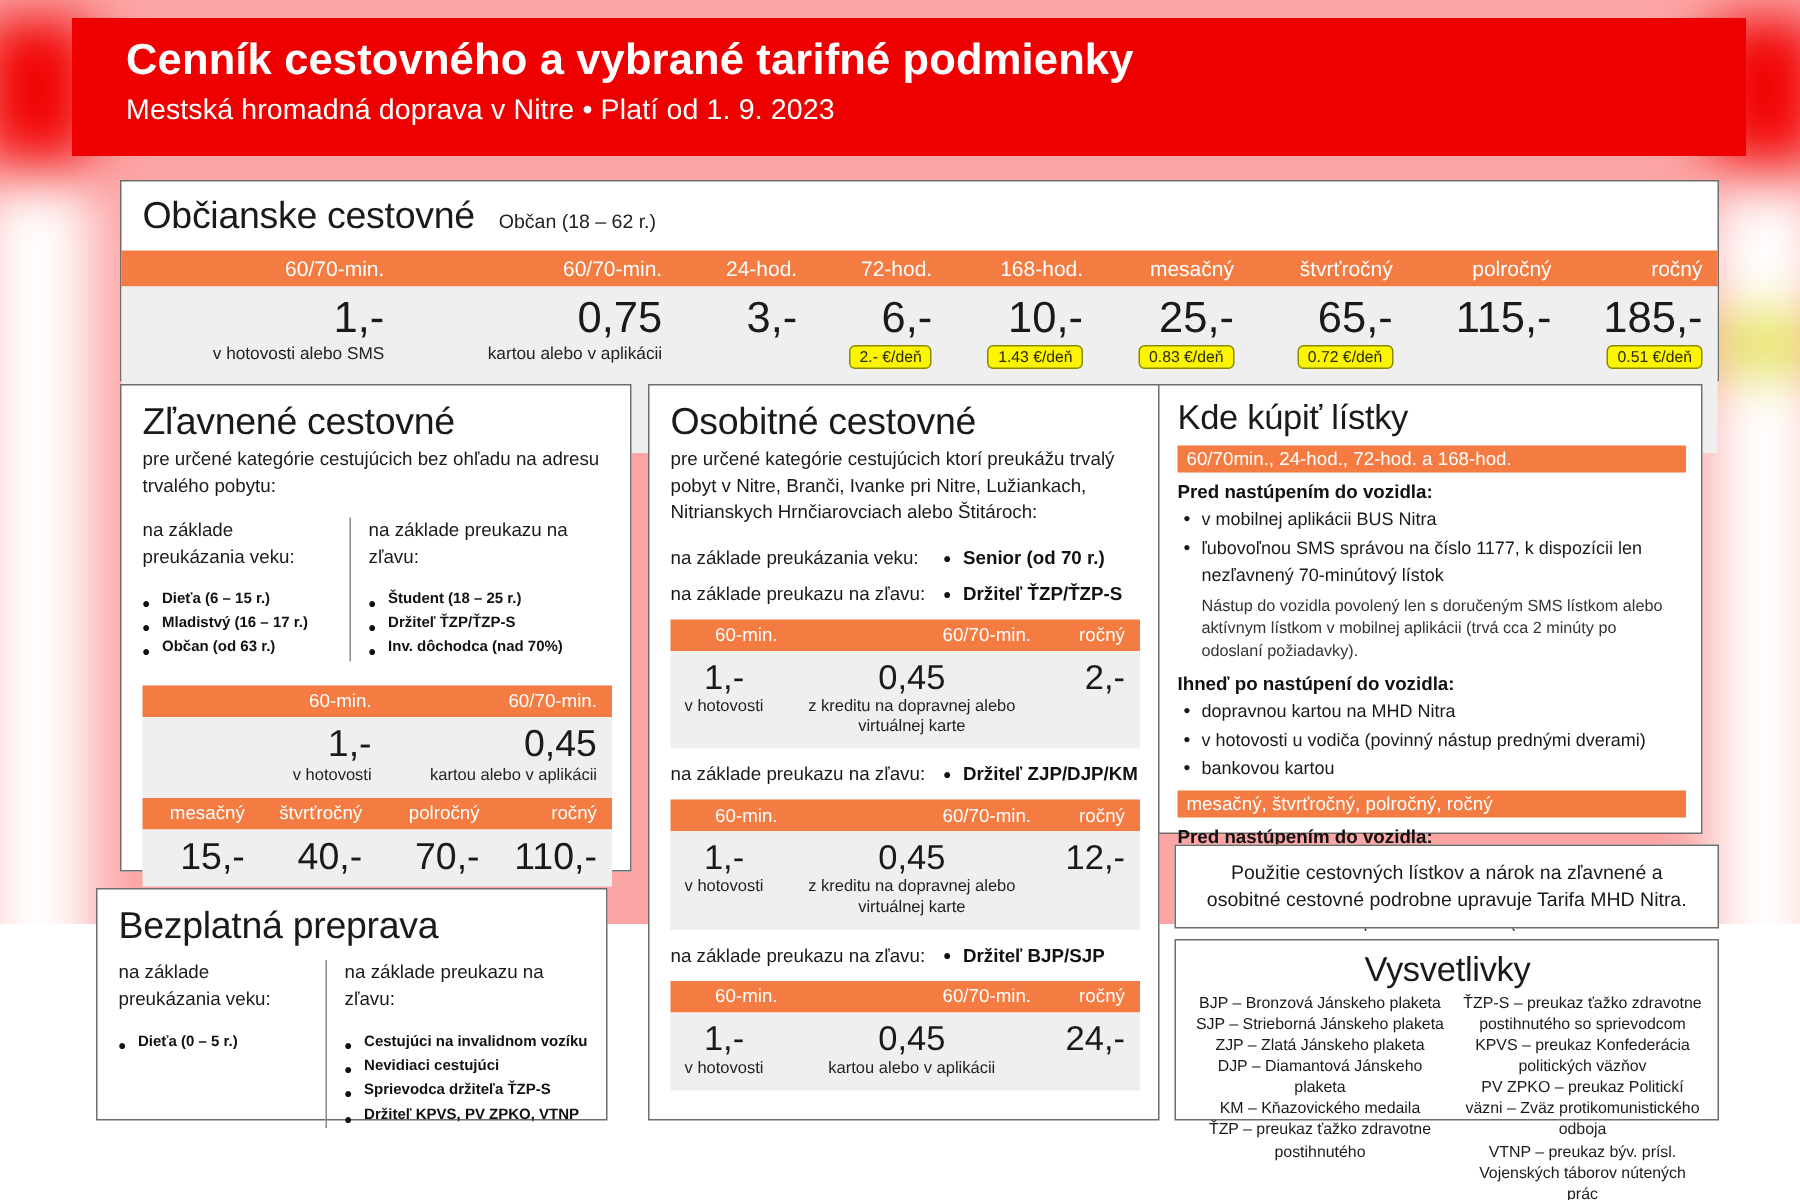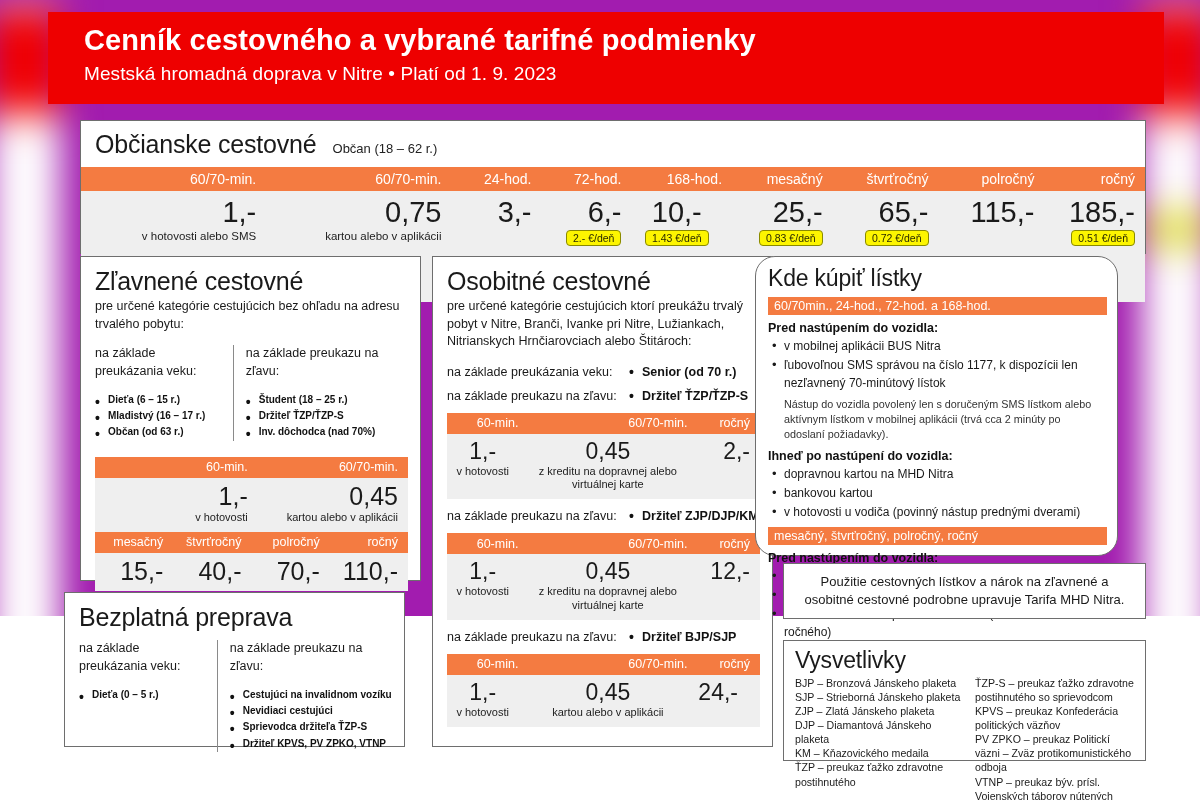--- a/index.html
+++ b/index.html
@@ -5,21 +5,21 @@
   * { box-sizing: border-box; margin: 0; padding: 0; }
   html, body {
     width: 1200px; height: 800px;
     font-family: "Liberation Sans", sans-serif;
     background: #ffffff;
     overflow: hidden;
   }
   #page {
     position: relative;
     width: 1200px; height: 616px;
-    background: #a21caf;
+    background: #fca5a5;
   }
   
   .bleed {
     position: absolute; top: 0; height: 800px; width: 70px;
     filter: blur(18px);
     pointer-events: none;
   }
   .bleed.left {
     left: -10px;
     background: linear-gradient(to bottom,
@@ -97,23 +97,23 @@
     font-size: 10.5px;
     color: #2a2a00;
     padding: 1px 6px;
     white-space: nowrap;
   }
 
   
   #discount-card { left: 80px; top: 256px; width: 341px; height: 325px; padding: 10px 12px 0 14px; }
   #free-card     { left: 64px; top: 592px; width: 341px; height: 155px; padding: 10px 12px 0 14px; }
   #special-card  { left: 432px; top: 256px; width: 341px; height: 491px; padding: 10px 12px 0 14px; }
-  #where-card    { left: 755px; top: 256px; width: 363px; height: 300px; padding: 8px 10px 0 12px; border-radius: 20px; }
+  #where-card    { left: 772px; top: 256px; width: 363px; height: 300px; padding: 8px 10px 0 12px; }
   #tarifa-card   { left: 783px; top: 563px; width: 363px; height: 56px; display:flex; align-items:center; justify-content:center; padding: 0 14px; }
-  #legend-card   { left: 783px; top: 640px; width: 363px; height: 121px; padding: 6px 10px 0 11px; }
+  #legend-card   { left: 783px; top: 626px; width: 363px; height: 121px; padding: 6px 10px 0 11px; text-align: center; }
 
   .lead { font-size: 12.5px; color: #1a1a1a; line-height: 1.4; margin-top: 2px; }
   .two-col { display: flex; margin-top: 12px; }
   .two-col .colA { width: 44%; padding-right: 8px; }
   .two-col .colB { width: 56%; border-left: 1.2px solid #8a8a8a; padding-left: 12px; }
   .col-head { font-size: 12.5px; color: #1a1a1a; line-height: 1.4; }
   ul.bul { list-style: none; margin-top: 12px; }
   ul.bul li {
     font-size: 10px; font-weight: bold; color: #111;
     line-height: 1.62; position: relative; padding-left: 13px;
@@ -191,21 +191,21 @@
           <div class="price">0,75</div>
           <div class="cap">kartou alebo v aplikácii</div>
         </div>
         <div class="cell" style="width: 8.5%; align-items: flex-end; padding-right: 10px;">
           <div class="price">3,-</div>
         </div>
         <div class="cell" style="width: 8.5%; align-items: flex-end; padding-right: 10px;">
           <div class="price">6,-</div>
           <div class="badge">2.- €/deň</div>
         </div>
-        <div class="cell" style="width: 9.5%; padding-right: 10px;">
+        <div class="cell" style="width: 9.5%; align-items: flex-end; padding-right: 10px;">
           <div class="price">10,-</div>
           <div class="badge">1.43 €/deň</div>
         </div>
         <div class="cell" style="width: 9.5%; align-items: flex-end; padding-right: 10px;">
           <div class="price">25,-</div>
           <div class="badge">0.83 €/deň</div>
         </div>
         <div class="cell" style="width: 10%; align-items: flex-end; padding-right: 10px;">
           <div class="price">65,-</div>
           <div class="badge">0.72 €/deň</div>
@@ -374,41 +374,41 @@
         </div>
       <div class="grey-row" id="sp-t3-vals">
           <div class="cell" style="width: 26%; align-items: center; padding-right: 10px;">
             <div class="price tiny">1,-</div>
             <div class="cap">v hotovosti</div>
           </div>
           <div class="cell" style="width: 54%; align-items: center; padding-right: 10px;">
             <div class="price tiny">0,45</div>
             <div class="cap">kartou alebo v aplikácii</div>
           </div>
-          <div class="cell" style="width: 20%; align-items: flex-end; padding-right: 22px;">
+          <div class="cell" style="width: 20%; align-items: flex-end; padding-right: 10px;">
             <div class="price tiny">24,-</div>
           </div>
         </div>
     </div>
   </div>
 
   <div class="card" id="where-card">
     <div class="card-title small">Kde kúpiť lístky</div>
     <div class="tagbar">60/70min., 24-hod., 72-hod. a 168-hod.</div>
     <div class="bold-lbl">Pred nastúpením do vozidla:</div>
     <ul class="plain" id="where-b1">
         <li>v mobilnej aplikácii BUS Nitra</li>
         <li>ľubovoľnou SMS správou na číslo 1177, k dispozícii len nezľavnený 70-minútový lístok</li>
       </ul>
     <div class="fine">Nástup do vozidla povolený len s doručeným SMS lístkom alebo aktívnym lístkom v mobilnej aplikácii (trvá cca 2 minúty po odoslaní požiadavky).</div>
     <div class="bold-lbl">Ihneď po nastúpení do vozidla:</div>
     <ul class="plain" id="where-after">
         <li>dopravnou kartou na MHD Nitra</li>
+        <li>v hotovosti u vodiča (povinný nástup prednými dverami)</li>
         <li>bankovou kartou</li>
-        <li>v hotovosti u vodiča (povinný nástup prednými dverami)</li>
       </ul>
     <div class="tagbar">mesačný, štvrťročný, polročný, ročný</div>
     <div class="bold-lbl">Pred nastúpením do vozidla:</div>
     <ul class="plain" id="where-b2">
         <li>v zákazníckom centre Transdev</li>
         <li>vo vybraných trafikách (okrem osobitného ročného)</li>
         <li>cez internet na eshopnitra.transdev.sk (okrem osobitného ročného)</li>
       </ul>
   </div>
 

